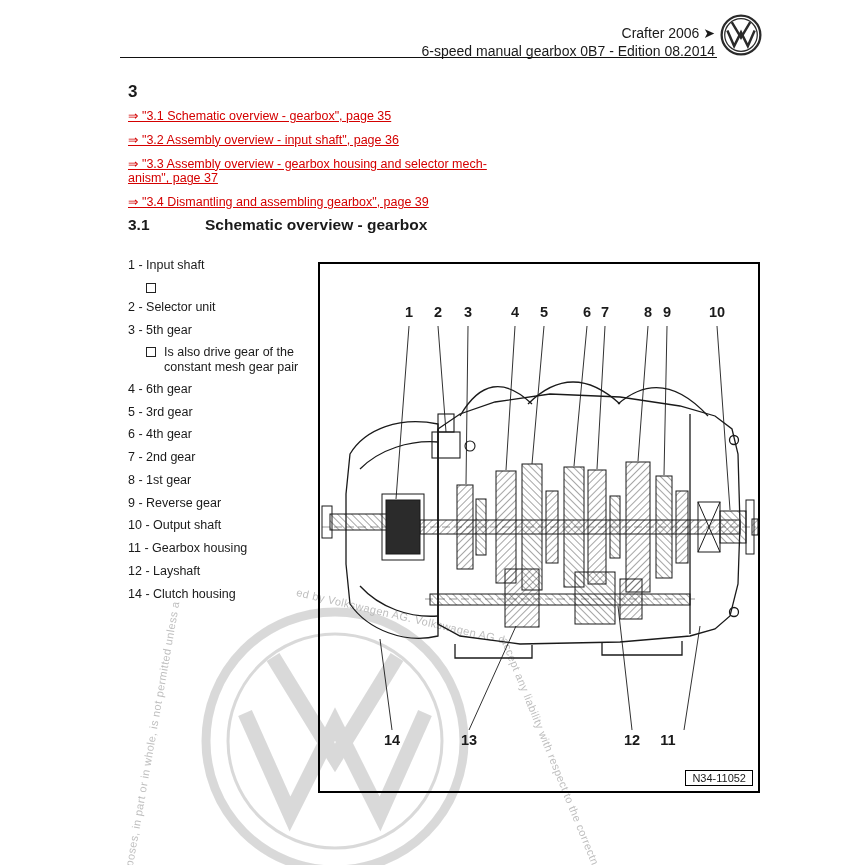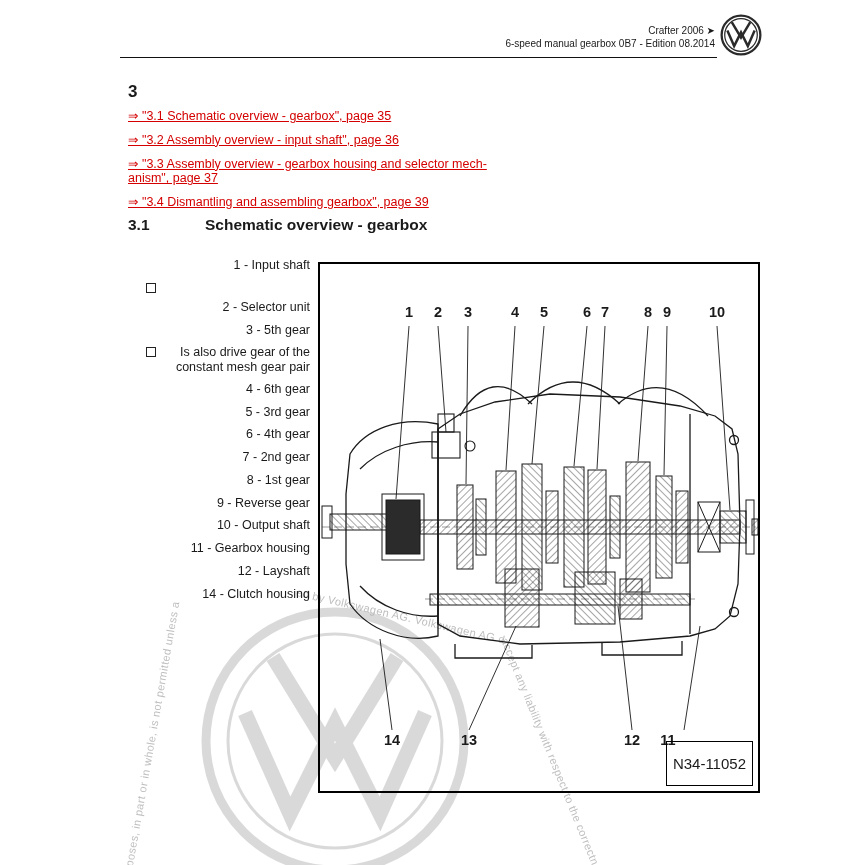--- a/index.html
+++ b/index.html
@@ -10,42 +10,42 @@
   
   .watermark{position:absolute;inset:0;z-index:0;pointer-events:none;}
   .wm-text{position:absolute;white-space:nowrap;color:#b3b3b3;font-size:11px;letter-spacing:.4px;opacity:.85;}
   .wm-left{left:120px;top:882px;transform:rotate(-80deg);transform-origin:0 0;}
   .wm-top{left:298px;top:586px;transform:rotate(13deg);transform-origin:0 0;}
   .wm-right{left:510px;top:636px;transform:rotate(68deg);transform-origin:0 0;}
   .wm-logo{position:absolute;left:185px;top:591px;opacity:.5;}
   
   .content{position:absolute;inset:0;z-index:1;}
   
-  .hdr-text{position:absolute;top:24px;right:150px;text-align:right;font-size:10px;line-height:1.3;}
+  .hdr-text{position:absolute;top:24px;right:150px;text-align:right;font-size:14px;line-height:1.3;}
   .hdr-logo{position:absolute;left:719px;top:13px;}
   .hdr-rule{position:absolute;top:57px;left:120px;width:597px;border-top:1.5px solid #111;}
   
   .h-main{position:absolute;left:128px;top:82px;font-size:17px;font-weight:bold;display:flex;}
   .h-main .num{width:77px;flex:0 0 77px;}
   .h-sub{position:absolute;left:128px;top:216px;font-size:15.5px;font-weight:bold;display:flex;align-items:center;}
   .h-sub .num{width:77px;flex:0 0 77px;}
   
   .toc{position:absolute;left:128px;top:109px;width:398px;}
   .toc-link{display:block;color:#d40000;text-decoration:underline;font-size:12.5px;line-height:1.18;margin-bottom:9px;cursor:pointer;}
   
-  .legend{position:absolute;left:128px;top:258px;width:182px;font-size:12.5px;line-height:1.18;text-align:right;}
+  .legend{position:absolute;left:128px;top:258px;width:182px;font-size:12.5px;line-height:1.18;}
   .legend-item{padding-left:30px;text-indent:-30px;margin-bottom:8px;}
   .legend-note{display:flex;margin:4px 0 7px 18px;}
   .legend-note .sq{flex:0 0 8px;width:8px;height:8px;border:1.3px solid #222;margin:2px 8px 0 0;}
   .legend-note .nt{width:150px;}
   
   .figure{position:absolute;left:318px;top:262px;width:438px;height:527px;border:2px solid #000;}
   .figure svg{position:absolute;left:0;top:0;}
   .callout{position:absolute;transform:translateX(-50%);font-weight:bold;font-size:14.5px;}
-  .fig-id{position:absolute;right:5px;bottom:5px;border:1px solid #000;padding:13px 6px;font-size:15px;}
+  .fig-id{position:absolute;right:5px;bottom:5px;border:1px solid #000;padding:1px 6px;font-size:11px;}
 </style>
 </head>
 <body>
 
 <div class="page">
 
   <div class="watermark">
     <div class="wm-text wm-left">purposes, in part or in whole, is not permitted unless a</div>
     <div class="wm-text wm-top">ed by Volkswagen AG. Volkswagen AG d</div>
     <div class="wm-text wm-right">accept any liability with respect to the correctness of i</div>

